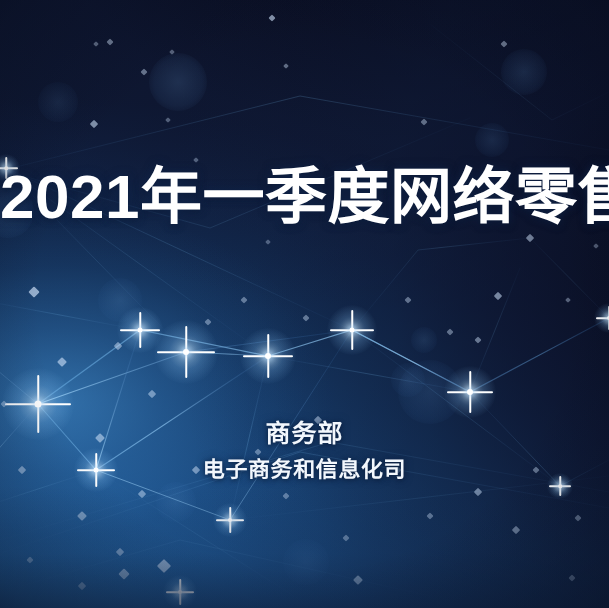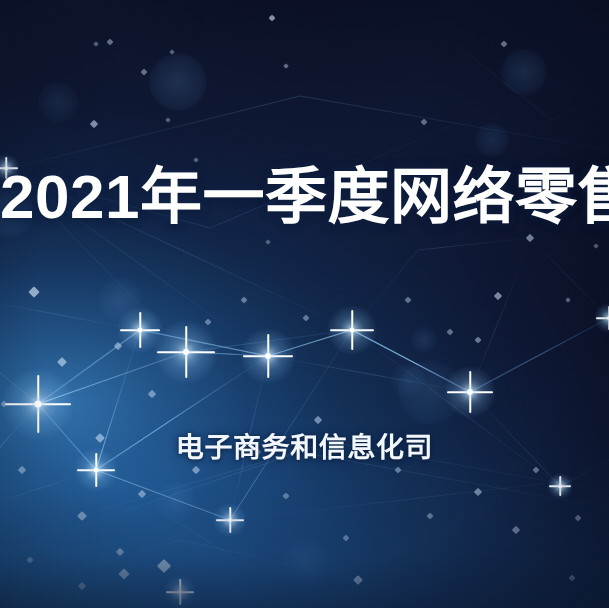--- a/index.html
+++ b/index.html
@@ -138,21 +138,21 @@
     display: block;
     color: #f2f7fd;
     font-weight: 700;
     line-height: 1.0;
     white-space: nowrap;
     text-shadow:
       0 0 8px rgba(12,36,74,0.7),
       0 1px 4px rgba(6,16,38,0.6);
   }
   .sub-line.s1 { font-size: 25px; letter-spacing: 1px; }
-  .sub-line.s2 { font-size: 28px; letter-spacing: 0.6px; margin-top: 13px; }
+  .sub-line.s2 { font-size: 22px; letter-spacing: 0.6px; margin-top: 13px; }
 </style>
 </head>
 <body>
 
 <div id="stage">
 
   <div class="bg-base"></div>
   <div class="bg-glow-left"></div>
   <div class="bg-dark-top"></div>
   <div class="bg-dark-right"></div>
@@ -355,16 +355,17 @@
   <div class="tick" style="left:596px;top:246px;width:4px;height:4px;opacity:.42;"></div>
 
   <div class="bg-bottom-shade"></div>
   <div class="bg-vignette"></div>
 
   <div class="title-block">
     <span class="title-line l1">2021年一季度网络零售</span>
   </div>
 
   <div class="subtitle-block">
+    <span class="sub-line s1">商务部</span>
     <span class="sub-line s2">电子商务和信息化司</span>
   </div>
 
 </div>
 
 </body></html>

